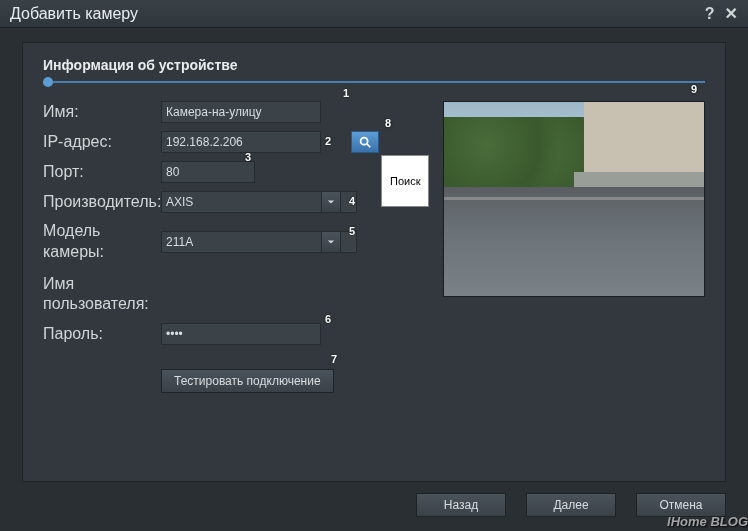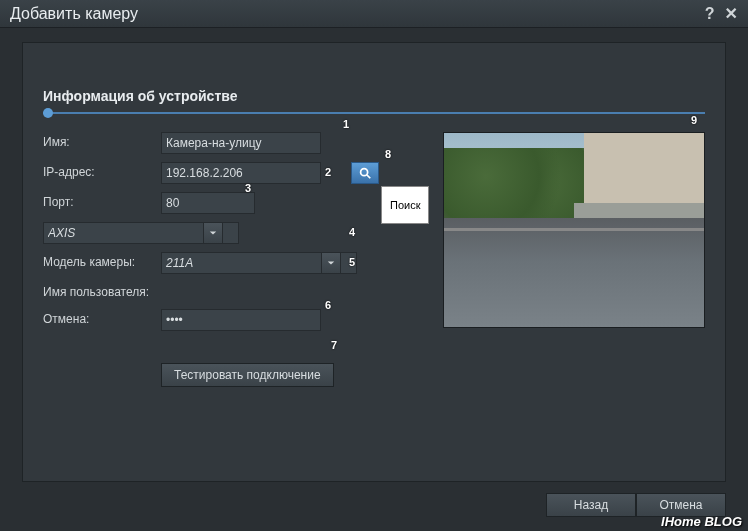--- a/index.html
+++ b/index.html
@@ -36,21 +36,20 @@
   border: 1px solid #1e2326;
   height: 440px;
   position: relative;
   padding: 14px 20px;
 }
 .section-title {
   color: #e8ecef;
   font-size: 14px;
   font-weight: bold;
   margin-bottom: 8px;
-  margin-top: 31px;
 }
 .section-rule {
   height: 2px;
   background: #4a7eb0;
   margin-bottom: 18px;
   position: relative;
 }
 .section-rule::before {
   content: '';
   position: absolute;
@@ -69,42 +68,42 @@
 .form-right { flex: 1; }
 .form-row {
   display: flex;
   align-items: center;
   margin-bottom: 8px;
   position: relative;
 }
 .form-label {
   width: 118px;
   color: #d0d5d8;
-  font-size: 12px;
+  font-size: 16px;
   line-height: 1.3;
 }
 .form-input, .form-select {
   width: 160px;
   height: 22px;
   background: #3b4349;
   border: 1px solid #262b2f;
   color: #d8dde0;
   font-size: 12px;
   padding: 0 4px;
   outline: none;
 }
 .form-select {
   appearance: none;
   padding-right: 20px;
 }
 .select-wrap {
   position: relative;
   width: 180px;
 }
-.select-wrap .form-select { width: 196px; font-style: italic; }
+.select-wrap .form-select { width: 196px; }
 .select-arrow {
   position: absolute;
   right: 0;
   top: 0;
   width: 20px;
   height: 22px;
   background: linear-gradient(to bottom, #4a535a, #3a4248);
   border: 1px solid #262b2f;
   display: flex;
   align-items: center;
@@ -124,26 +123,26 @@
   cursor: pointer;
 }
 .search-btn svg { width: 14px; height: 14px; stroke: #fff; fill: none; }
 .tooltip {
   position: absolute;
   left: 338px;
   top: 24px;
   background: #fff;
   color: #000;
   border: 1px solid #888;
-  padding: 12px 8px;
+  padding: 19px 8px;
   font-size: 11px;
   z-index: 10;
 }
 .test-btn {
-  margin-top: 24px;
+  margin-top: 16px;
   margin-left: 118px;
   height: 24px;
   padding: 0 12px;
   background: linear-gradient(to bottom, #4a535a, #3a4248);
   border: 1px solid #1e2326;
   color: #d8dde0;
   font-size: 12px;
   cursor: pointer;
 }
 .annotation {
@@ -198,36 +197,36 @@
   position: absolute;
   top: 70px; left: 130px; right: 0;
   height: 18px;
   background: #9a9e98;
 }
 .footer {
   position: absolute;
   bottom: 14px;
   right: 22px;
   display: flex;
-  gap: 0;
+  gap: 20px;
 }
 .footer-btn {
   width: 90px;
   height: 24px;
   background: linear-gradient(to bottom, #4a535a, #3a4248);
   border: 1px solid #1e2326;
   color: #d8dde0;
   font-size: 12px;
   cursor: pointer;
 }
 .watermark {
   position: absolute;
   bottom: 2px;
-  right: 6px;
-  color: #ffffff;
+  right: 0;
+  color: #a3a3a3;
   font-size: 13px;
   font-style: italic;
   font-weight: bold;
   text-shadow: 1px 1px 2px #000;
 }
 </style>
 </head>
 <body>
 
 <div class="titlebar">
@@ -265,20 +264,21 @@
         <div class="tooltip">Поиск</div>
       </div>
 
       <div class="form-row">
         <div class="form-label">Порт:</div>
         <input class="form-input" style="width: 94px;" value="80">
         <span class="annotation" style="left:202px; top:-10px;">3</span>
       </div>
 
       <div class="form-row">
+        <div class="form-label">Производитель:</div>
         <div class="select-wrap">
           <select class="form-select">
             <option>AXIS</option>
           </select>
           <div class="select-arrow">
               <svg viewBox="0 0 10 10">
                 <path d="M1 3 L5 7 L9 3 Z"></path>
               </svg>
             </div>
         </div>
@@ -298,21 +298,21 @@
             </div>
         </div>
         <span class="annotation" style="left:306px; top:4px;">5</span>
       </div>
 
       <div class="form-row" style="align-items:flex-start;">
         <div class="form-label" style="padding-top:3px;">Имя пользователя:</div>
       </div>
 
       <div class="form-row">
-        <div class="form-label">Отмена:</div>
+        <div class="form-label">Пароль:</div>
         <input class="form-input" type="text" value="••••" style="">
         <span class="annotation" style="left:282px; top:-10px;">6</span>
       </div>
 
       <div style="position:relative;">
         <button class="test-btn">Тестировать подключение</button>
         <span class="annotation" style="left:288px; top:0px;">7</span>
       </div>
 
     </div>
@@ -325,16 +325,17 @@
         <div class="preview-trees"></div>
         <div class="preview-sidewalk"></div>
         <div class="preview-road"></div>
       </div>
     </div>
   </div>
 </div>
 
 <div class="footer">
   <button class="footer-btn">Назад</button>
+  <button class="footer-btn">Далее</button>
   <button class="footer-btn">Отмена</button>
 </div>
 
 <div class="watermark">IHome BLOG</div>
 
 </body></html>

